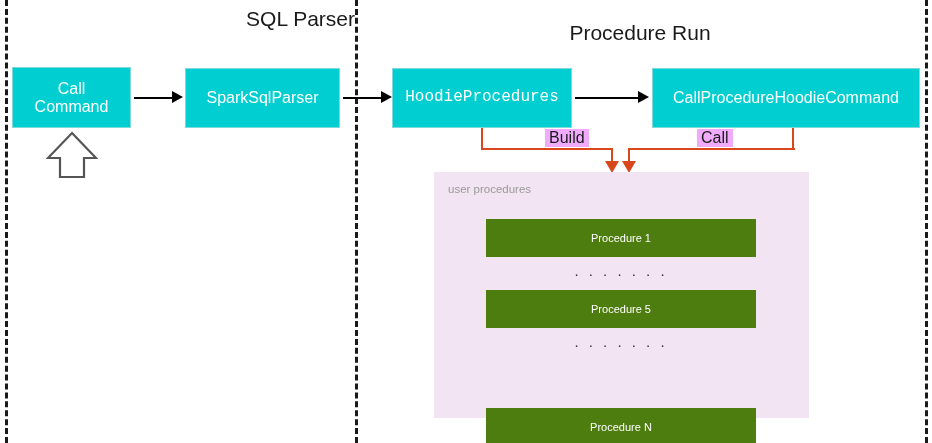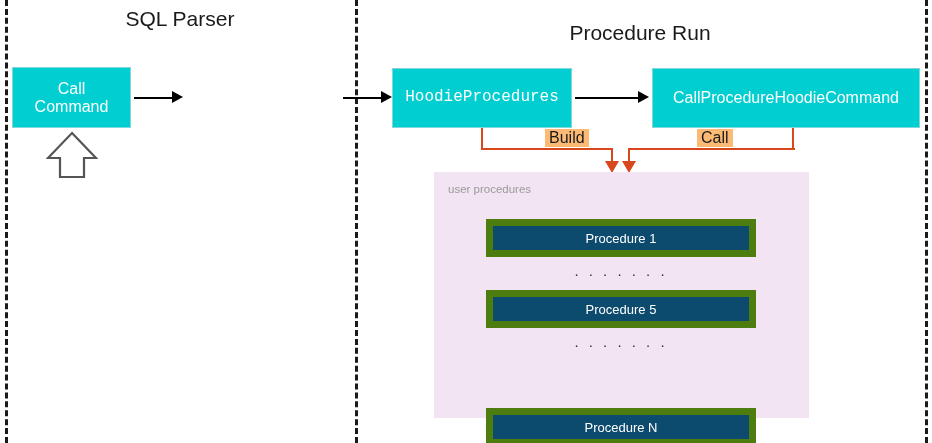--- a/index.html
+++ b/index.html
@@ -29,21 +29,21 @@
   #border-right { left: 925px; }
 
   
   .section-title {
     position: absolute;
     font-size: 21px;
     color: #1a1a1a;
     text-align: center;
     white-space: nowrap;
   }
-  #title-sql  { left: 5px;   top: 7px;  width: 350px; }
+  #title-sql  { left: 5px;   top: 7px;  width: 350px; text-align: right; }
   #title-proc { left: 355px; top: 21px;  width: 570px; }
 
   
   .tealbox {
     position: absolute;
     background: #00CED1;
     color: #ffffff;
     display: flex;
     align-items: center;
     justify-content: center;
@@ -143,21 +143,21 @@
   
   #call-v1 { left: 792px; top: 128px; height: 22px; }
   #call-h  { left: 628px; top: 148px; width: 167px; }
   #call-v2 { left: 628px; top: 148px; height: 14px; }
   #call-head { left: 622px; top: 161px; }
 
   .edge-label {
     position: absolute;
     font-size: 16px;
     color: #1a1a1a;
-    background: #fdba74;
+    background: #f0abfc;
     padding: 0 4px;
     white-space: nowrap;
   }
   #label-build { left: 545px; top: 129px; }
   #label-call  { left: 697px; top: 129px; }
 
   
   #user-procedures-panel {
     position: absolute;
     left: 434px;
@@ -171,23 +171,23 @@
     left: 14px;
     top: 11px;
     font-size: 11.5px;
     color: #9a9a9a;
   }
   .proc-box {
     position: absolute;
     left: 52px;
     width: 270px;
     height: 38px;
-    background: #0c4a6e;
+    background: #4d7c0f;
     color: #ffffff;
-    font-size: 13px;
+    font-size: 11px;
     display: flex;
     align-items: center;
     justify-content: center;
     box-sizing: border-box;
     border: 7px solid #4d7c0f;
   }
   #proc-1 { top: 47px; }
   #proc-2 { top: 118px; }
   #proc-n { top: 189px; margin-top: 47px; }
   .dots {
@@ -213,20 +213,21 @@
 
   <div class="section-title" id="title-sql">SQL Parser</div>
   <div class="section-title" id="title-proc">Procedure Run</div>
 
   <div class="tealbox" id="box-call-command">
     <div>
       <span>Call</span><br>
       <span>Command</span>
     </div>
   </div>
+  <div class="tealbox" id="box-sparksql">SparkSqlParser</div>
   <div class="tealbox" id="box-hoodieproc">HoodieProcedures</div>
   <div class="tealbox" id="box-callprochoodie">CallProcedureHoodieCommand</div>
 
   <div class="arrow-line" id="arrow1-line"></div>
   <div class="arrow-head" id="arrow1-head"></div>
   <div class="arrow-line" id="arrow2-line"></div>
   <div class="arrow-head" id="arrow2-head"></div>
   <div class="arrow-line" id="arrow3-line"></div>
   <div class="arrow-head" id="arrow3-head"></div>
 

